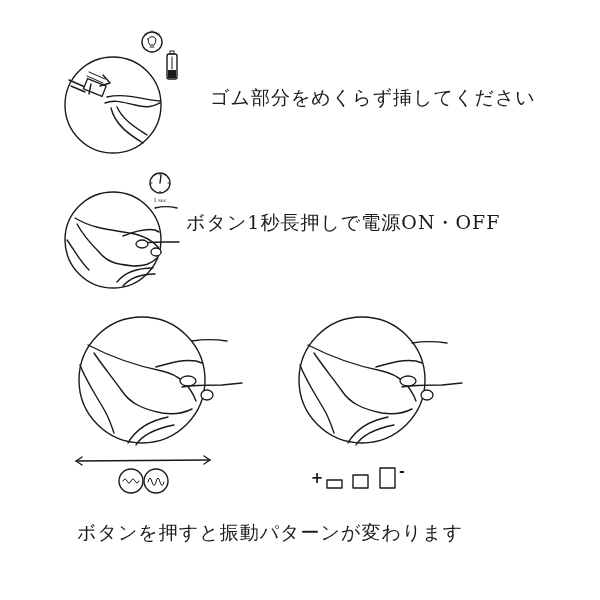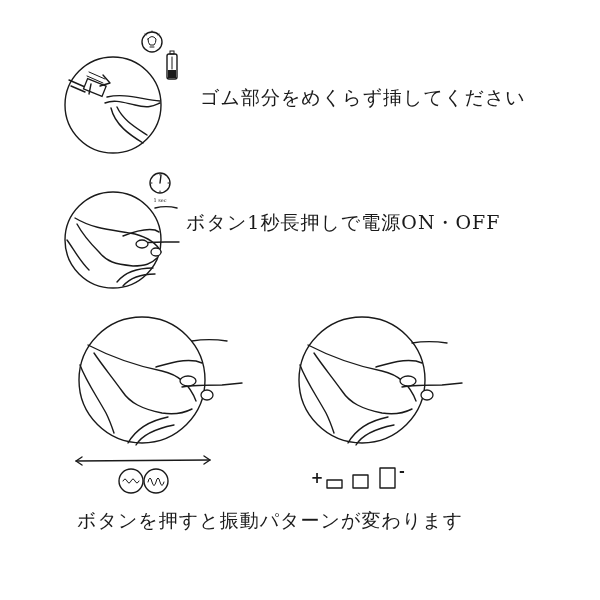--- a/index.html
+++ b/index.html
@@ -45,21 +45,21 @@
     </g>
 
     <g>
       <rect class="ln" x="112" y="29" width="10" height="25" rx="2"></rect>
       <rect class="thin" x="115" y="26" width="4" height="3"></rect>
       <rect x="113" y="45" width="8" height="8" fill="#1a1a1a"></rect>
       <path class="thin" d="M117 32 L117 44"></path>
     </g>
   </svg>
 </div>
-<div class="caption" style="left:200px; top:85px;">ゴム部分をめくらず挿してください</div>
+<div class="caption" style="left:210px; top:85px;">ゴム部分をめくらず挿してください</div>
 
 <div class="fig" style="left:55px; top:160px; width:150px; height:140px;">
   <svg width="150" height="140" viewBox="0 0 150 140">
     <circle class="ln" cx="58" cy="80" r="48"></circle>
 
     <path class="ln" d="M20 58 C40 70 60 70 80 74 C95 78 102 84 106 92"></path>
     <path class="ln" d="M22 64 C28 75 36 84 44 92 C52 102 60 104 78 106 C90 106 96 104 102 98"></path>
     <path class="ln" d="M12 80 C18 88 24 100 34 110"></path>
     <path class="ln" d="M62 122 C70 112 82 108 98 108"></path>
     <path class="ln" d="M68 126 C75 118 86 114 100 114"></path>
@@ -134,13 +134,13 @@
     <g>
       <rect class="ln" x="71" y="170" width="15" height="13"></rect>
     </g>
     <g>
       <rect class="ln" x="98" y="163" width="15" height="20"></rect>
     </g>
     <text x="120" y="171" font-size="14" font-weight="bold" fill="#1a1a1a" text-anchor="middle" font-family="DejaVu Sans, sans-serif">-</text>
   </svg>
 </div>
 
-<div class="caption" style="left:77px; top:508px;font-family:Liberation Serif, serif;">ボタンを押すと振動パターンが変わります</div>
+<div class="caption" style="left:77px; top:520px;font-family:Liberation Serif, serif;">ボタンを押すと振動パターンが変わります</div>
 
 </body></html>

